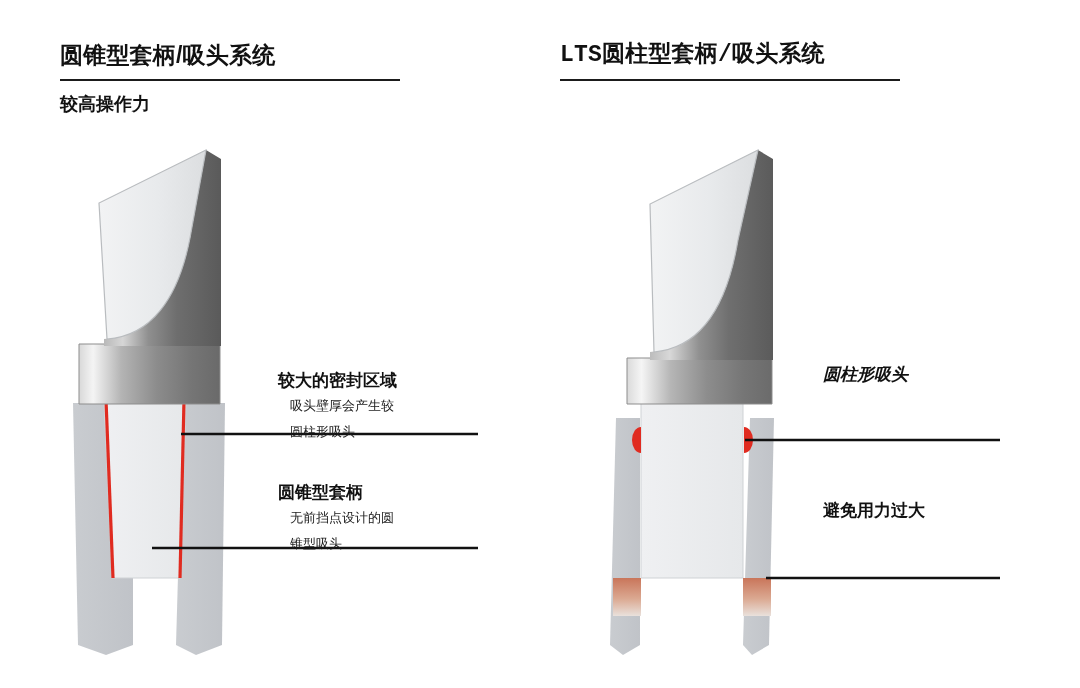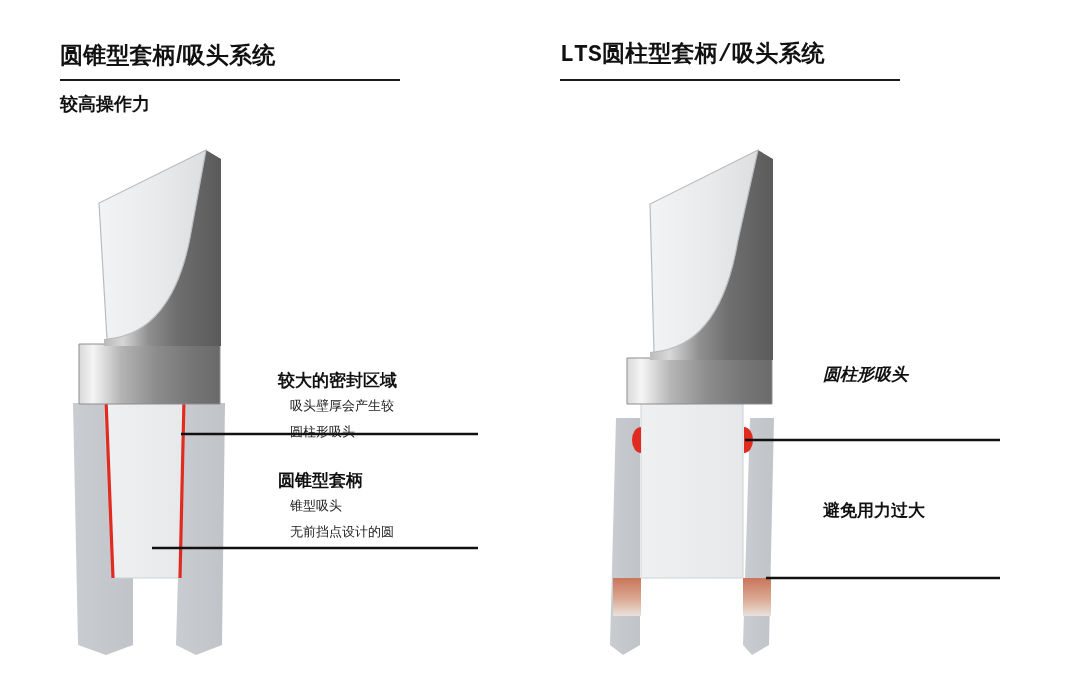--- a/index.html
+++ b/index.html
@@ -75,21 +75,21 @@
   }
   .annot .a-body {
     font-size: 13px;
     font-weight: normal;
     line-height: 26px;
     color: #1c1c1c;
     padding-left: 12px;
   }
 
   .annot-l1 { left: 278px; top: 336px; }
-  .annot-l2 { left: 278px; top: 436px; }
+  .annot-l2 { left: 278px; top: 448px; }
   .annot-r1 { left: 283px; top: 330px; font-style: italic; }
   .annot-r2 { left: 283px; top: 466px; }
 
   
   .art {
     position: absolute;
     left: 0;
     top: 0;
     width: 540px;
     height: 688px;
@@ -182,22 +182,22 @@
     </svg>
 
     <div class="annot annot-l1">
       <div class="a-title">较大的密封区域</div>
       <div class="a-body">吸头壁厚会产生较</div>
       <div class="a-body">圆柱形吸头</div>
     </div>
 
     <div class="annot annot-l2">
       <div class="a-title">圆锥型套柄</div>
+      <div class="a-body">无前挡点设计的圆</div>
       <div class="a-body">锥型吸头</div>
-      <div class="a-body">无前挡点设计的圆</div>
     </div>
   </div>
 
   <div class="panel panel-right">
 
     <div class="head-block">
       <div class="title">LTS圆柱型套柄/吸头系统</div>
       <div class="rule"></div>
     </div>
 

